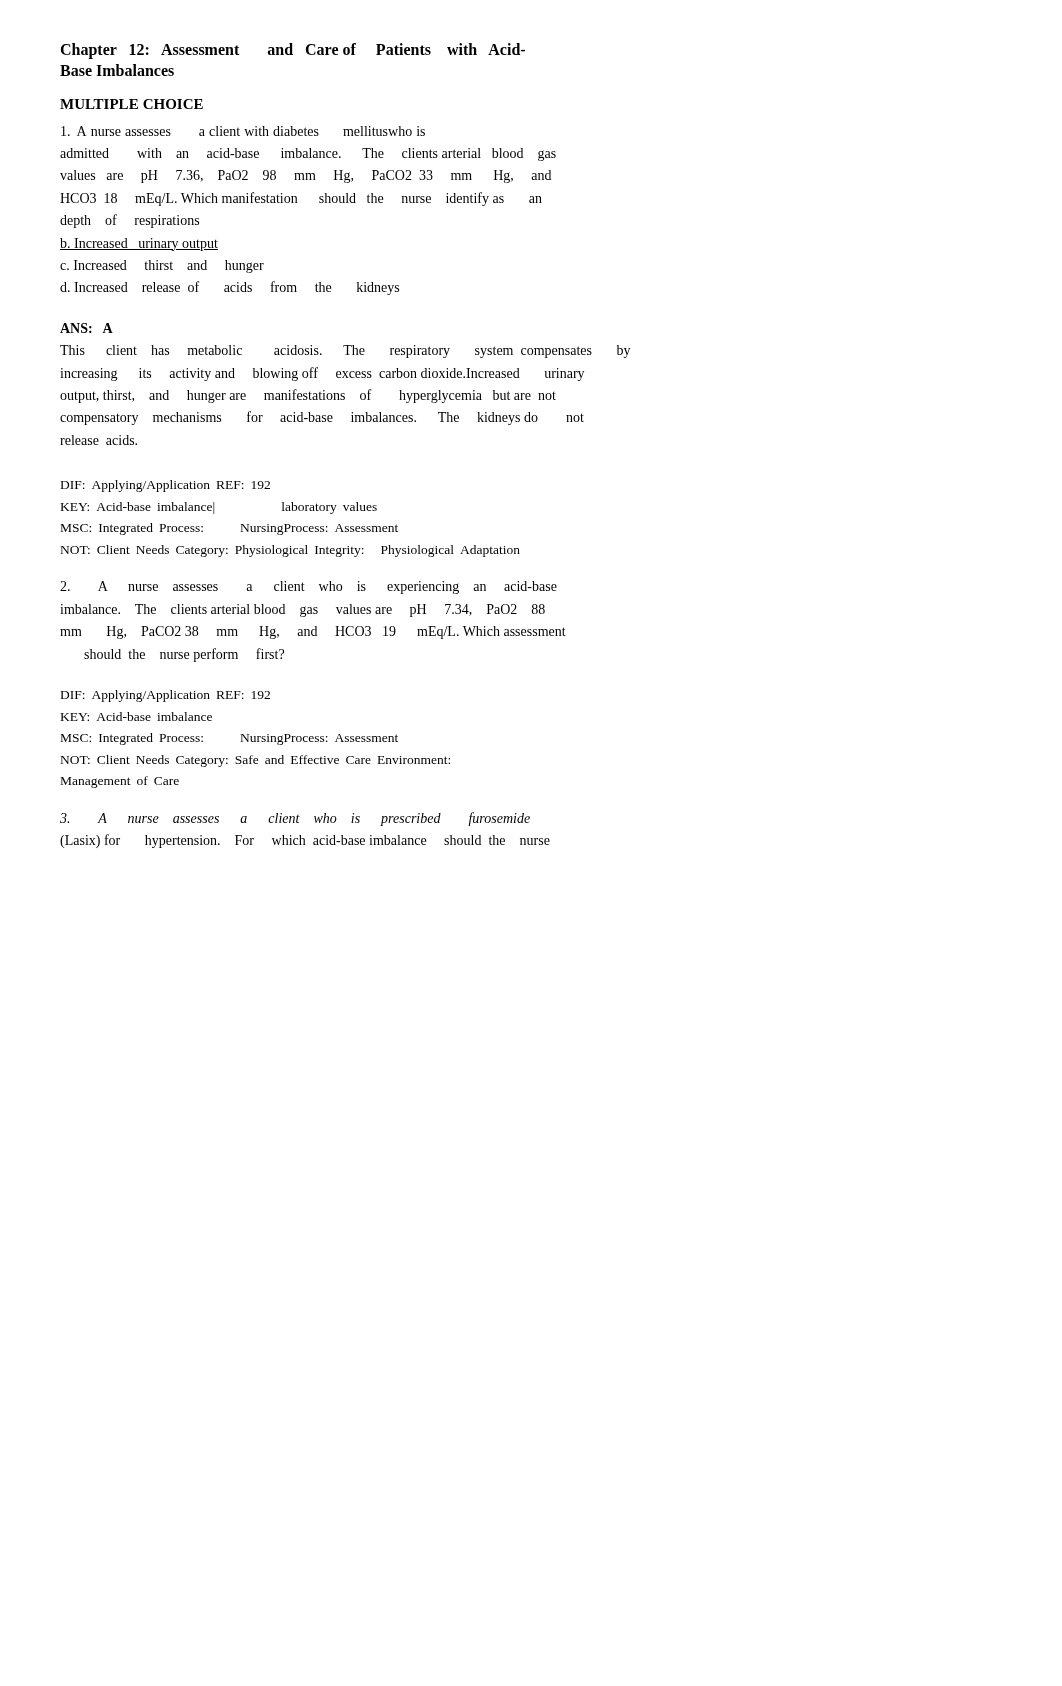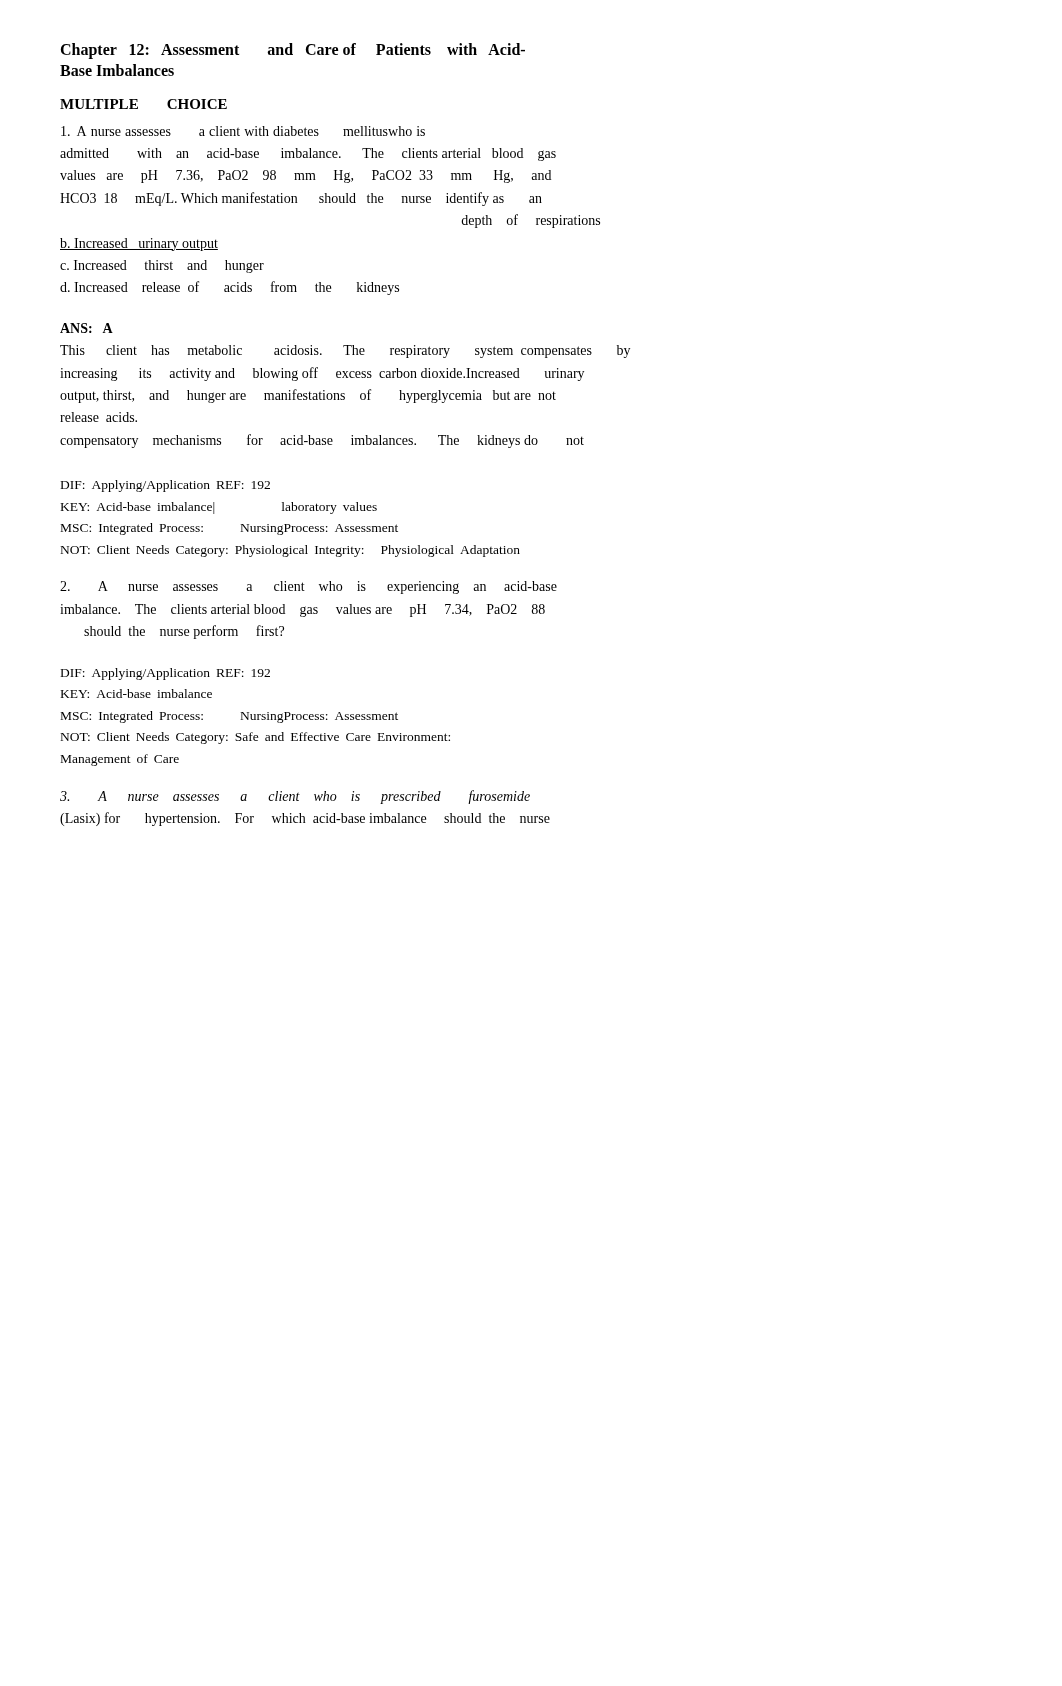--- a/index.html
+++ b/index.html
@@ -21,21 +21,21 @@
       font-weight: bold;
       margin-bottom: 4px;
       line-height: 1.3;
     }
     .section-label {
       font-weight: bold;
       font-size: 15px;
       margin-top: 14px;
       margin-bottom: 8px;
       display: flex;
-      gap: 28px;
+      gap: 4px;
     }
     .question-block {
       margin-bottom: 18px;
       line-height: 1.55;
     }
     .ans-block {
       margin-bottom: 22px;
       line-height: 1.55;
     }
     .dif-block {
@@ -87,21 +87,21 @@
     </div>
     <div style="line-height:1.6;">
       admitted &nbsp;&nbsp;&nbsp;&nbsp;&nbsp;&nbsp; with &nbsp;&nbsp; an &nbsp;&nbsp;&nbsp; acid-base &nbsp;&nbsp;&nbsp;&nbsp; imbalance. &nbsp;&nbsp;&nbsp;&nbsp; The &nbsp;&nbsp;&nbsp; clients arterial &nbsp; blood &nbsp;&nbsp; gas
     </div>
     <div style="line-height:1.6;">
       values &nbsp; are &nbsp;&nbsp;&nbsp; pH &nbsp;&nbsp;&nbsp; 7.36, &nbsp;&nbsp; PaO2 &nbsp;&nbsp; 98 &nbsp;&nbsp;&nbsp; mm &nbsp;&nbsp;&nbsp; Hg, &nbsp;&nbsp;&nbsp; PaCO2 &nbsp;33 &nbsp;&nbsp;&nbsp; mm &nbsp;&nbsp;&nbsp;&nbsp; Hg, &nbsp;&nbsp;&nbsp; and
     </div>
     <div style="line-height:1.6;">
       HCO3 &nbsp;18 &nbsp;&nbsp;&nbsp; mEq/L. Which manifestation &nbsp;&nbsp;&nbsp;&nbsp; should &nbsp; the &nbsp;&nbsp;&nbsp; nurse &nbsp;&nbsp; identify as &nbsp;&nbsp;&nbsp;&nbsp;&nbsp; an
     </div>
-    <div style="line-height:1.6;text-align:center;">
+    <div style="line-height:1.6;">
       depth &nbsp;&nbsp; of &nbsp;&nbsp;&nbsp; respirations
     </div>
     <div style="line-height:1.6;text-decoration:underline;">
       b. Increased &nbsp; urinary output
     </div>
     <div style="line-height:1.6;">
       c. Increased &nbsp;&nbsp;&nbsp; thirst &nbsp;&nbsp; and &nbsp;&nbsp;&nbsp; hunger
     </div>
     <div style="line-height:1.6;">
       d. Increased &nbsp;&nbsp; release &nbsp;of &nbsp;&nbsp;&nbsp;&nbsp;&nbsp; acids &nbsp;&nbsp;&nbsp; from &nbsp;&nbsp;&nbsp; the &nbsp;&nbsp;&nbsp;&nbsp;&nbsp; kidneys
@@ -113,24 +113,24 @@
     <div style="line-height:1.6;">
       This &nbsp;&nbsp;&nbsp;&nbsp; client &nbsp;&nbsp; has &nbsp;&nbsp;&nbsp; metabolic &nbsp;&nbsp;&nbsp;&nbsp;&nbsp;&nbsp;&nbsp; acidosis. &nbsp;&nbsp;&nbsp;&nbsp; The &nbsp;&nbsp;&nbsp;&nbsp;&nbsp; respiratory &nbsp;&nbsp;&nbsp;&nbsp;&nbsp; system &nbsp;compensates &nbsp;&nbsp;&nbsp;&nbsp;&nbsp; by
     </div>
     <div style="line-height:1.6;">
       increasing &nbsp;&nbsp;&nbsp;&nbsp; its &nbsp;&nbsp;&nbsp; activity and &nbsp;&nbsp;&nbsp; blowing off &nbsp;&nbsp;&nbsp; excess &nbsp;carbon dioxide.Increased &nbsp;&nbsp;&nbsp;&nbsp;&nbsp; urinary
     </div>
     <div style="line-height:1.6;">
       output, thirst, &nbsp;&nbsp; and &nbsp;&nbsp;&nbsp; hunger are &nbsp;&nbsp;&nbsp; manifestations &nbsp;&nbsp; of &nbsp;&nbsp;&nbsp;&nbsp;&nbsp;&nbsp; hyperglycemia &nbsp; but are &nbsp;not
     </div>
     <div style="line-height:1.6;">
+      compensatory &nbsp;&nbsp; mechanisms &nbsp;&nbsp;&nbsp;&nbsp;&nbsp; for &nbsp;&nbsp;&nbsp; acid-base &nbsp;&nbsp;&nbsp; imbalances. &nbsp;&nbsp;&nbsp;&nbsp; The &nbsp;&nbsp;&nbsp; kidneys do &nbsp;&nbsp;&nbsp;&nbsp;&nbsp;&nbsp; not
+    </div>
+    <div style="line-height:1.6;">
       release &nbsp;acids.
-    </div>
-    <div style="line-height:1.6;">
-      compensatory &nbsp;&nbsp; mechanisms &nbsp;&nbsp;&nbsp;&nbsp;&nbsp; for &nbsp;&nbsp;&nbsp; acid-base &nbsp;&nbsp;&nbsp; imbalances. &nbsp;&nbsp;&nbsp;&nbsp; The &nbsp;&nbsp;&nbsp; kidneys do &nbsp;&nbsp;&nbsp;&nbsp;&nbsp;&nbsp; not
     </div>
   </div>
 
   <div class="dif-block">
     <div class="dif-row">
       <span>DIF:</span>
       <span>Applying/Application</span>
       <span>REF:</span>
       <span>192</span>
     </div>
@@ -159,20 +159,23 @@
       <span>Adaptation</span>
     </div>
   </div>
 
   <div class="question-block">
     <div style="line-height:1.6;">
       2. &nbsp;&nbsp;&nbsp;&nbsp;&nbsp;&nbsp; A &nbsp;&nbsp;&nbsp;&nbsp; nurse &nbsp;&nbsp; assesses &nbsp;&nbsp;&nbsp;&nbsp;&nbsp;&nbsp; a &nbsp;&nbsp;&nbsp;&nbsp; client &nbsp;&nbsp; who &nbsp;&nbsp; is &nbsp;&nbsp;&nbsp;&nbsp; experiencing &nbsp;&nbsp; an &nbsp;&nbsp;&nbsp; acid-base
     </div>
     <div style="line-height:1.6;">
       imbalance. &nbsp;&nbsp; The &nbsp;&nbsp; clients arterial blood &nbsp;&nbsp; gas &nbsp;&nbsp;&nbsp; values are &nbsp;&nbsp;&nbsp; pH &nbsp;&nbsp;&nbsp; 7.34, &nbsp;&nbsp; PaO2 &nbsp;&nbsp; 88
+    </div>
+    <div style="line-height:1.6;">
+      mm &nbsp;&nbsp;&nbsp;&nbsp;&nbsp; Hg, &nbsp;&nbsp; PaCO2 38 &nbsp;&nbsp;&nbsp; mm &nbsp;&nbsp;&nbsp;&nbsp; Hg, &nbsp;&nbsp;&nbsp; and &nbsp;&nbsp;&nbsp; HCO3 &nbsp;&nbsp;19 &nbsp;&nbsp;&nbsp;&nbsp; mEq/L. Which assessment
     </div>
     <div style="line-height:1.6;margin-left:24px;">
       should &nbsp;the &nbsp;&nbsp; nurse perform &nbsp;&nbsp;&nbsp; first?
     </div>
   </div>
 
   <div class="dif-block">
     <div class="dif-row">
       <span>DIF:</span>
       <span>Applying/Application</span>

